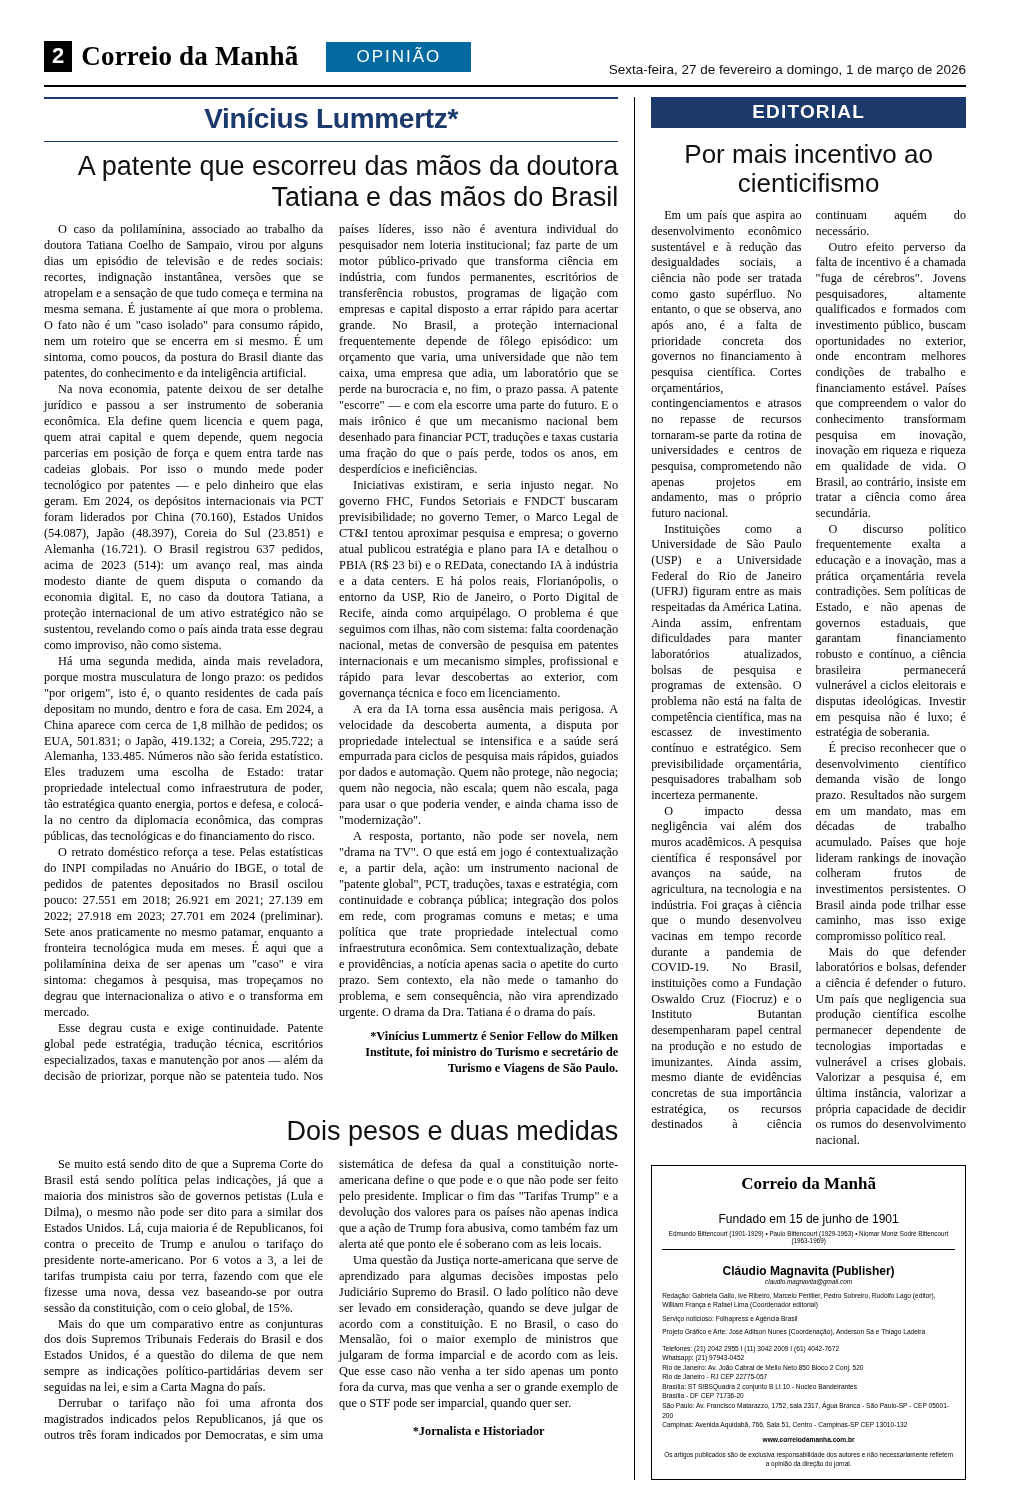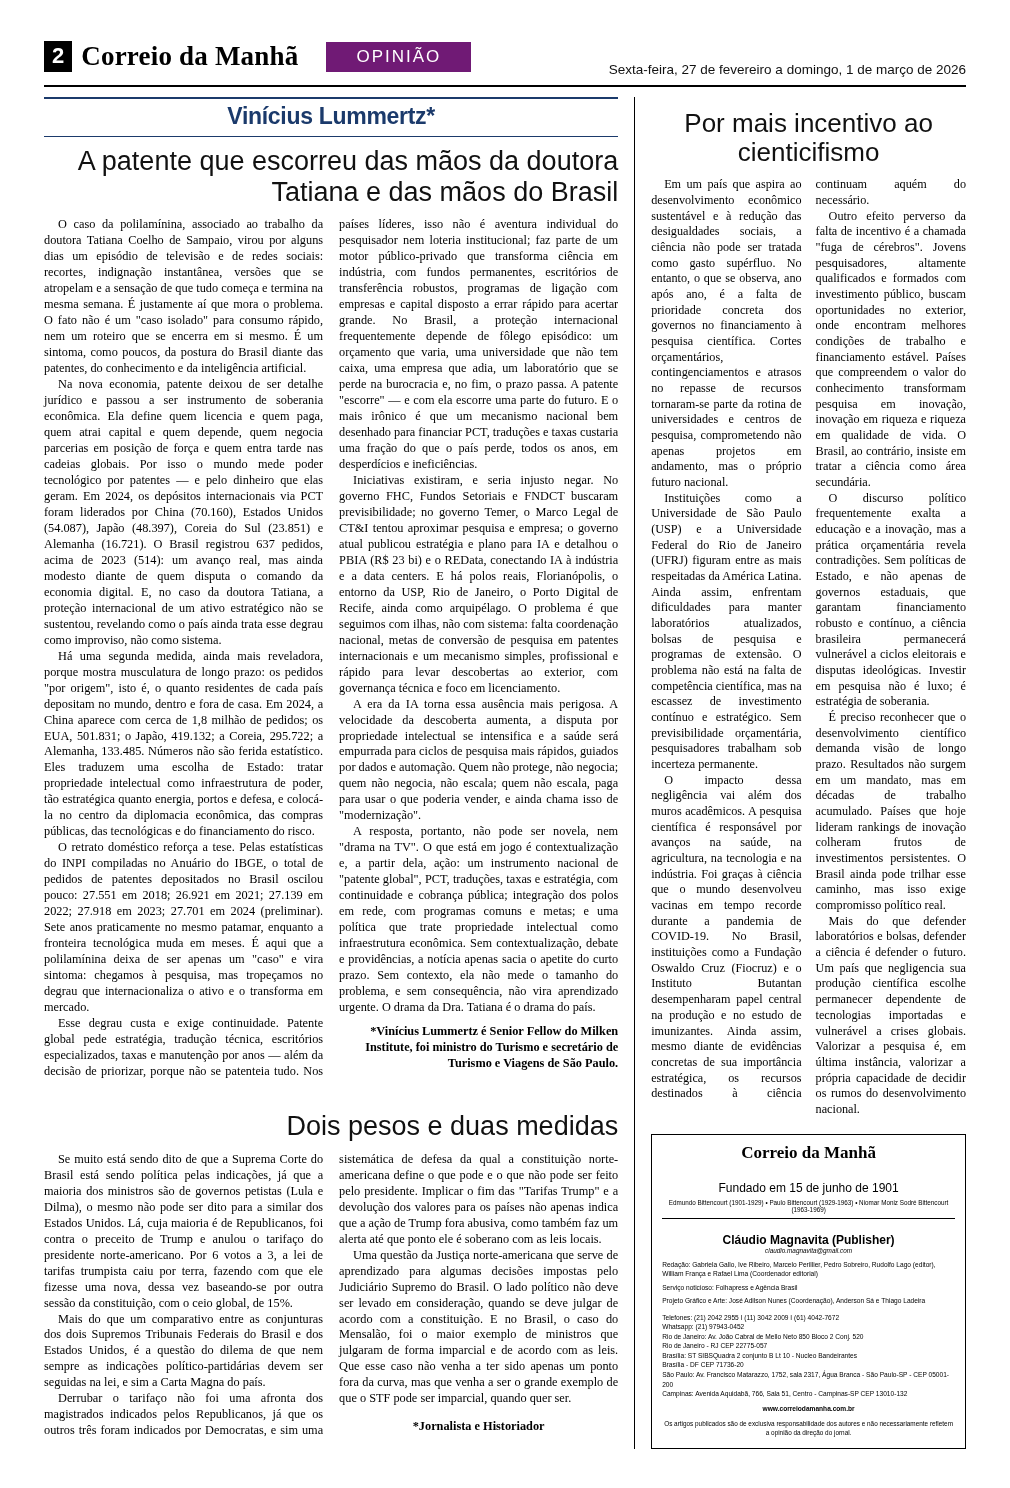--- a/index.html
+++ b/index.html
@@ -38,21 +38,21 @@
     margin-right: 9px;
   }
   .paper-name {
     font-family: "Liberation Serif", serif;
     font-weight: bold;
     font-size: 27px;
     letter-spacing: .2px;
     margin-right: 28px;
   }
   .section-tag {
-    background: #701a75;
+    background: #0369a1;
     color: #fff;
     font-family: "Liberation Sans", sans-serif;
     font-size: 17px;
     letter-spacing: 2px;
     padding: 5px 30px 5px 30px;
   }
   .issue-date {
     margin-left: auto;
     font-family: "Liberation Sans", sans-serif;
     font-size: 13.5px;
@@ -78,21 +78,21 @@
 
   
   .byline-bar {
     border-top: 2px solid #1b3a6b;
     border-bottom: 1px solid #1b3a6b;
     text-align: center;
     padding: 4px 0 6px 0;
   }
   .byline-name {
     font-family: "Liberation Sans", sans-serif;
-    font-size: 23px;
+    font-size: 28px;
     font-weight: bold;
     color: #1b3a6b;
     letter-spacing: -.3px;
   }
   .headline {
     font-family: "Liberation Sans", sans-serif;
     font-size: 27px;
     line-height: 1.13;
     text-align: right;
     color: #111;
@@ -273,20 +273,21 @@
           <p class="sig-center">*Jornalista e Historiador</p>
         </div>
       </div>
 
     </div>
 
     <div class="vrule"></div>
 
     <div class="right-col">
 
+      <div class="editorial-tag">EDITORIAL</div>
       <div class="editorial-headline">Por mais incentivo ao cienticifismo</div>
       <div class="edit-cols">
         <p>Em um país que aspira ao desenvolvimento econômico sustentável e à redução das desigualdades sociais, a ciência não pode ser tratada como gasto supérfluo. No entanto, o que se observa, ano após ano, é a falta de prioridade concreta dos governos no financiamento à pesquisa científica. Cortes orçamentários, contingenciamentos e atrasos no repasse de recursos tornaram-se parte da rotina de universidades e centros de pesquisa, comprometendo não apenas projetos em andamento, mas o próprio futuro nacional.</p>
         <p>Instituições como a Universidade de São Paulo (USP) e a Universidade Federal do Rio de Janeiro (UFRJ) figuram entre as mais respeitadas da América Latina. Ainda assim, enfrentam dificuldades para manter laboratórios atualizados, bolsas de pesquisa e programas de extensão. O problema não está na falta de competência científica, mas na escassez de investimento contínuo e estratégico. Sem previsibilidade orçamentária, pesquisadores trabalham sob incerteza permanente.</p>
         <p>O impacto dessa negligência vai além dos muros acadêmicos. A pesquisa científica é responsável por avanços na saúde, na agricultura, na tecnologia e na indústria. Foi graças à ciência que o mundo desenvolveu vacinas em tempo recorde durante a pandemia de COVID-19. No Brasil, instituições como a Fundação Oswaldo Cruz (Fiocruz) e o Instituto Butantan desempenharam papel central na produção e no estudo de imunizantes. Ainda assim, mesmo diante de evidências concretas de sua importância estratégica, os recursos destinados à ciência continuam aquém do necessário.</p>
         <p>Outro efeito perverso da falta de incentivo é a chamada "fuga de cérebros". Jovens pesquisadores, altamente qualificados e formados com investimento público, buscam oportunidades no exterior, onde encontram melhores condições de trabalho e financiamento estável. Países que compreendem o valor do conhecimento transformam pesquisa em inovação, inovação em riqueza e riqueza em qualidade de vida. O Brasil, ao contrário, insiste em tratar a ciência como área secundária.</p>
         <p>O discurso político frequentemente exalta a educação e a inovação, mas a prática orçamentária revela contradições. Sem políticas de Estado, e não apenas de governos estaduais, que garantam financiamento robusto e contínuo, a ciência brasileira permanecerá vulnerável a ciclos eleitorais e disputas ideológicas. Investir em pesquisa não é luxo; é estratégia de soberania.</p>
         <p>É preciso reconhecer que o desenvolvimento científico demanda visão de longo prazo. Resultados não surgem em um mandato, mas em décadas de trabalho acumulado. Países que hoje lideram rankings de inovação colheram frutos de investimentos persistentes. O Brasil ainda pode trilhar esse caminho, mas isso exige compromisso político real.</p>
         <p>Mais do que defender laboratórios e bolsas, defender a ciência é defender o futuro. Um país que negligencia sua produção científica escolhe permanecer dependente de tecnologias importadas e vulnerável a crises globais. Valorizar a pesquisa é, em última instância, valorizar a própria capacidade de decidir os rumos do desenvolvimento nacional.</p>
       </div>

